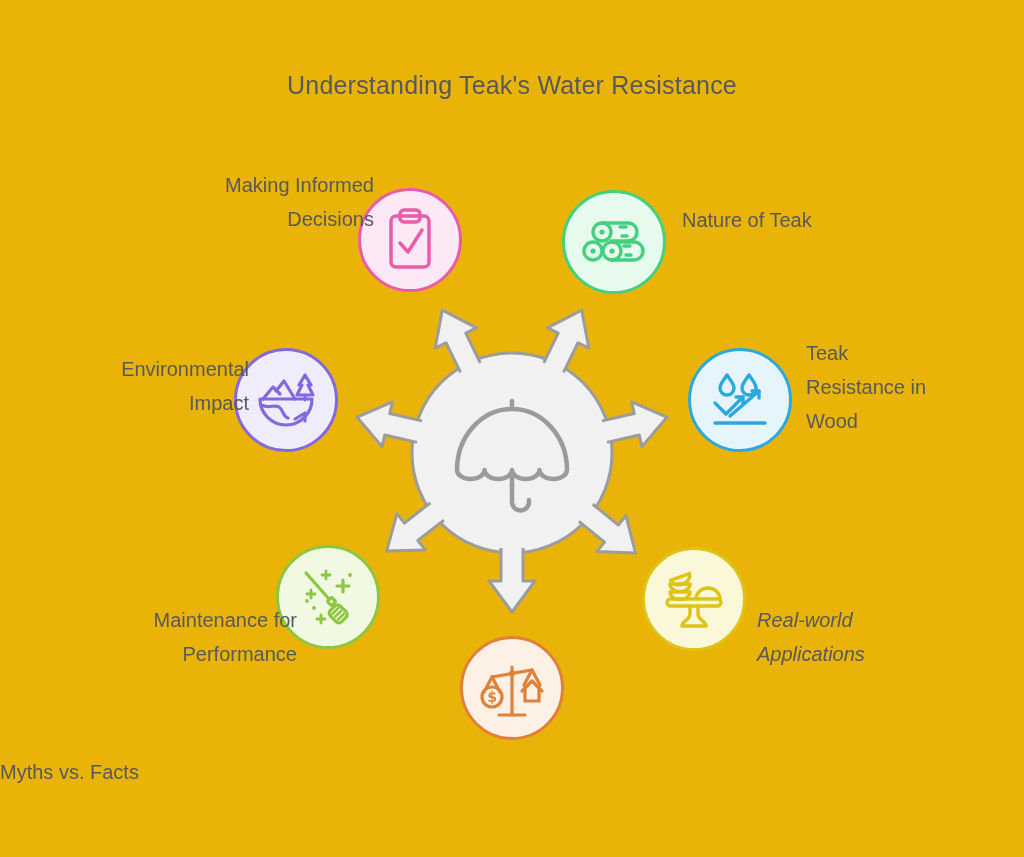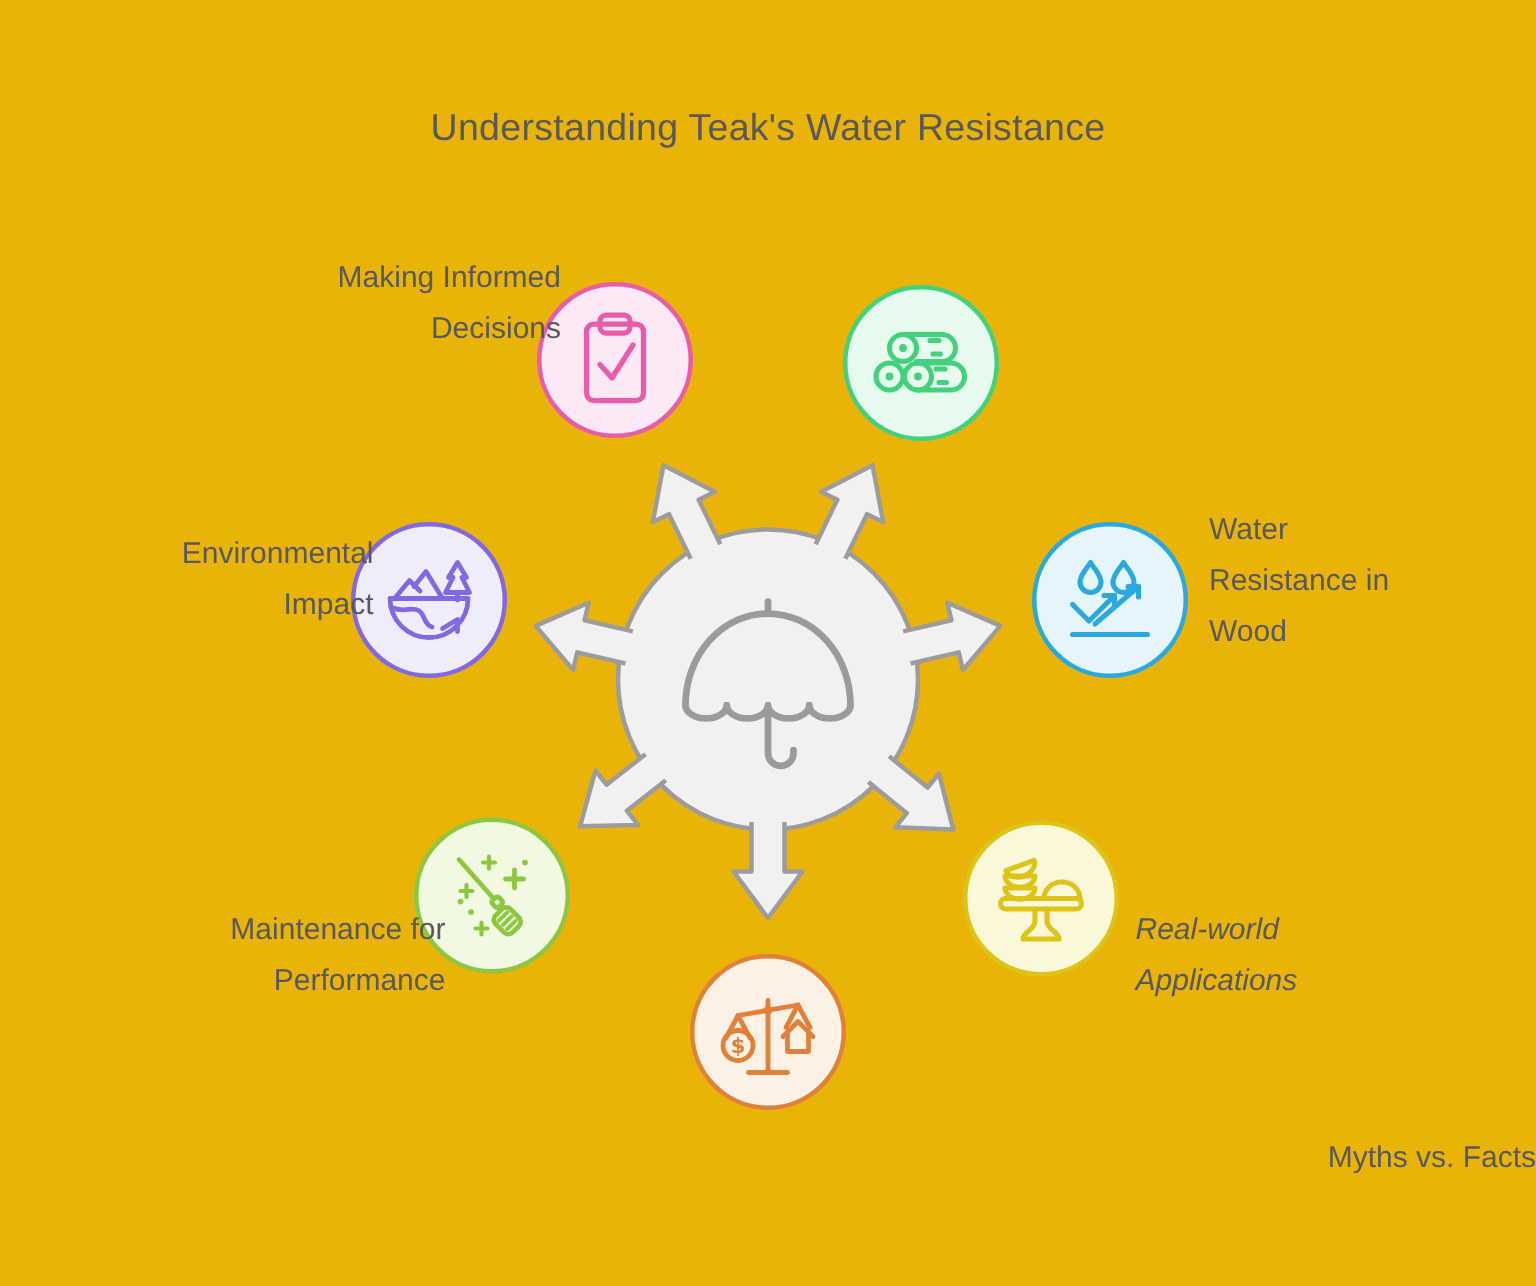--- a/index.html
+++ b/index.html
@@ -30,21 +30,21 @@
   .b-apps        { left:642px; top:547px; }
   .b-myths       { left:460px; top:636px; }
   .b-maintenance { left:276px; top:545px; }
   .b-environment { left:234px; top:348px; }
 
   
   .l-decisions   { right:682px; top:168px; text-align:right; }
   .l-nature      { left:682px;  top:203px; }
   .l-water       { left:806px;  top:336px; }
   .l-apps        { left:757px;  top:603px;font-style:italic; }
-  .l-myths       { left:0; width:1024px; top:755px; text-align:right; }
+  .l-myths       { left:0; width:1024px; top:755px; text-align:left; }
   .l-maintenance { right:759px; top:603px; text-align:right; }
   .l-environment { right:807px; top:352px; text-align:right; }
 </style>
 </head>
 <body>
 
 <div class="canvas">
 
   <div class="title">Understanding Teak's Water Resistance</div>
 
@@ -90,35 +90,36 @@
         <path d="M -2,0 H 20 a 9,9 0 0 1 0,18 H -2"></path>
         <path d="M 10,4 h 6 M 12,13 h 5"></path>
       </g>
       <g fill="currentColor" stroke="none">
         <circle cx="-12" cy="-10" r="2.6"></circle>
         <circle cx="-21" cy="9" r="2.6"></circle>
         <circle cx="-2" cy="9" r="2.6"></circle>
       </g>
     </svg>
   </div>
+  <div class="label l-nature">Nature of Teak</div>
 
   <div class="bubble b-water" style="border-color: rgb(43, 169, 222); background-color: rgb(230, 245, 252); color: rgb(43, 169, 222);">
     <svg width="66" height="66" viewBox="-33 -33 66 66">
       <g fill="none" stroke="currentColor" stroke-width="3.4" stroke-linecap="round" stroke-linejoin="round">
         <path transform="translate(-13,-14)" d="M 0,-11 C 3.5,-5.5 7,-2.5 7,2 A 7,7 0 1 1 -7,2 C -7,-2.5 -3.5,-5.5 0,-11 Z"></path>
         <path transform="translate(9,-14)" d="M 0,-11 C 3.5,-5.5 7,-2.5 7,2 A 7,7 0 1 1 -7,2 C -7,-2.5 -3.5,-5.5 0,-11 Z"></path>
         <path d="M -25,3 L -14,14 L 3,-3"></path>
         <path d="M 3,-3 H -4 M 3,-3 V 4"></path>
         <path d="M -10,16 L 19,-9"></path>
         <path d="M 19,-9 H 12 M 19,-9 V -2"></path>
         <path d="M -25,23 H 25"></path>
       </g>
     </svg>
   </div>
-  <div class="label l-water">Water
+  <div class="label l-water">Teak
 Resistance in
 Wood</div>
 
   <div class="bubble b-apps" style="border-color: rgb(221, 196, 22); background-color: rgb(251, 247, 217); color: rgb(221, 196, 22);">
     <svg width="66" height="66" viewBox="-33 -33 66 66">
       <g fill="none" stroke="currentColor" stroke-width="3.4" stroke-linecap="round" stroke-linejoin="round">
         <rect x="-27" y="0" width="54" height="7" rx="3.5"></rect>
         <path d="M -4,7 V 15 C -4,21 -12,22 -12,27 H 12 C 12,22 4,21 4,15 V 7"></path>
         <path d="M 2,0 a 12,11 0 0 1 24,0"></path>
         <path d="M -24,-7 a 10,7.5 0 0 0 20,0 Z"></path>

